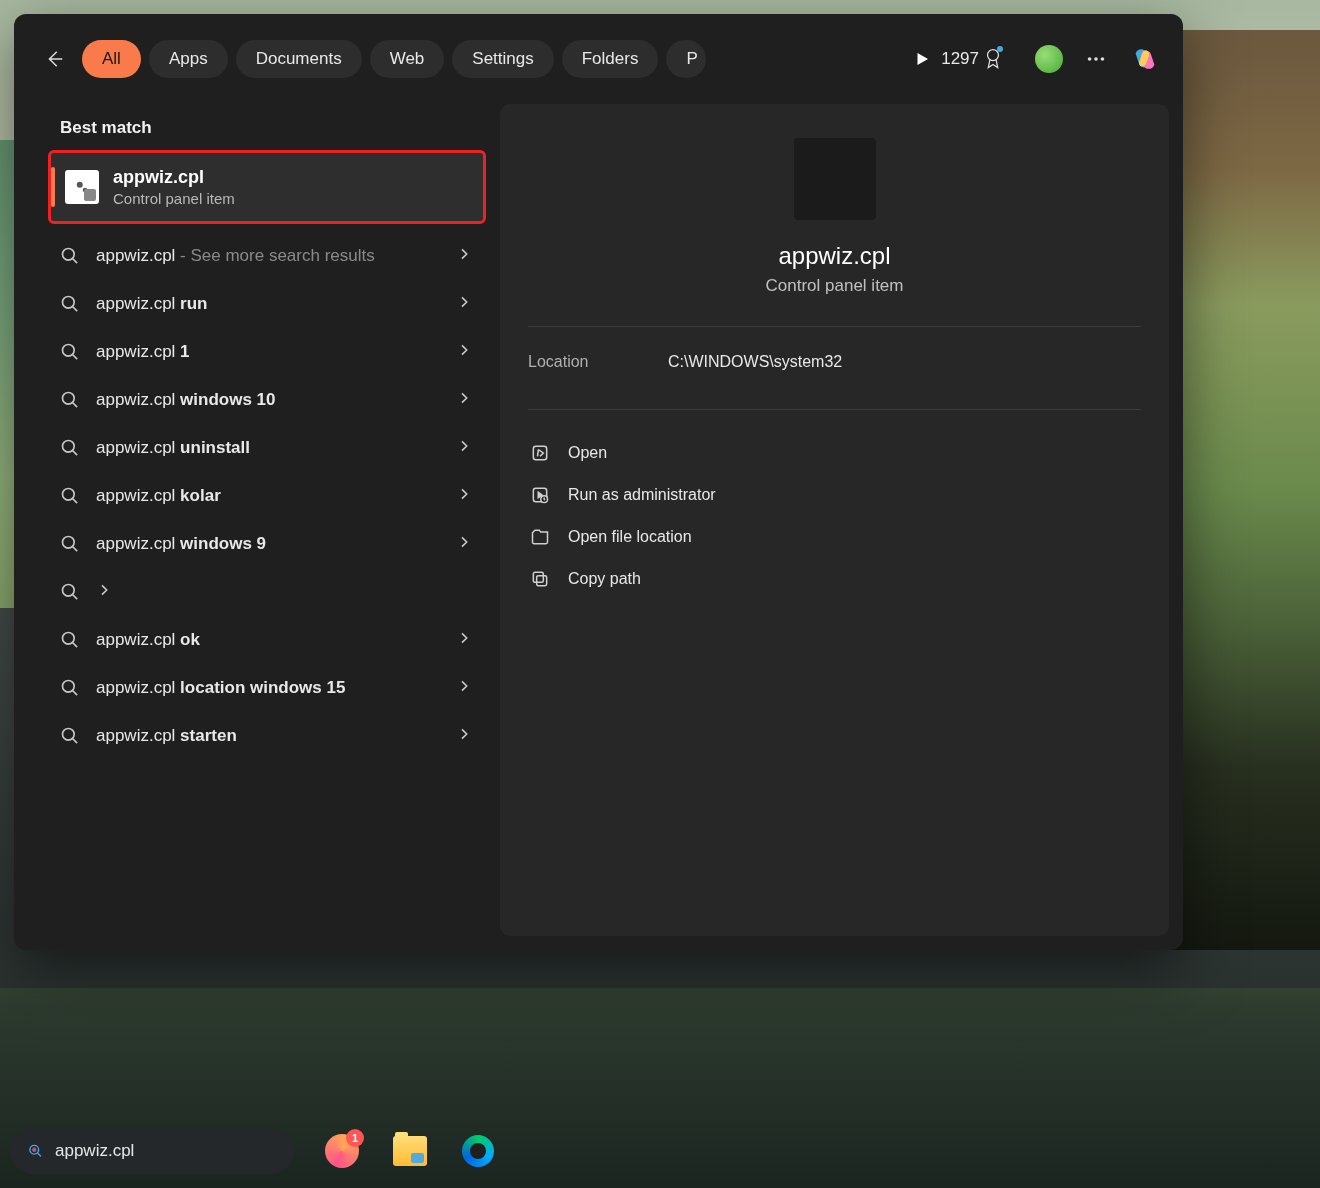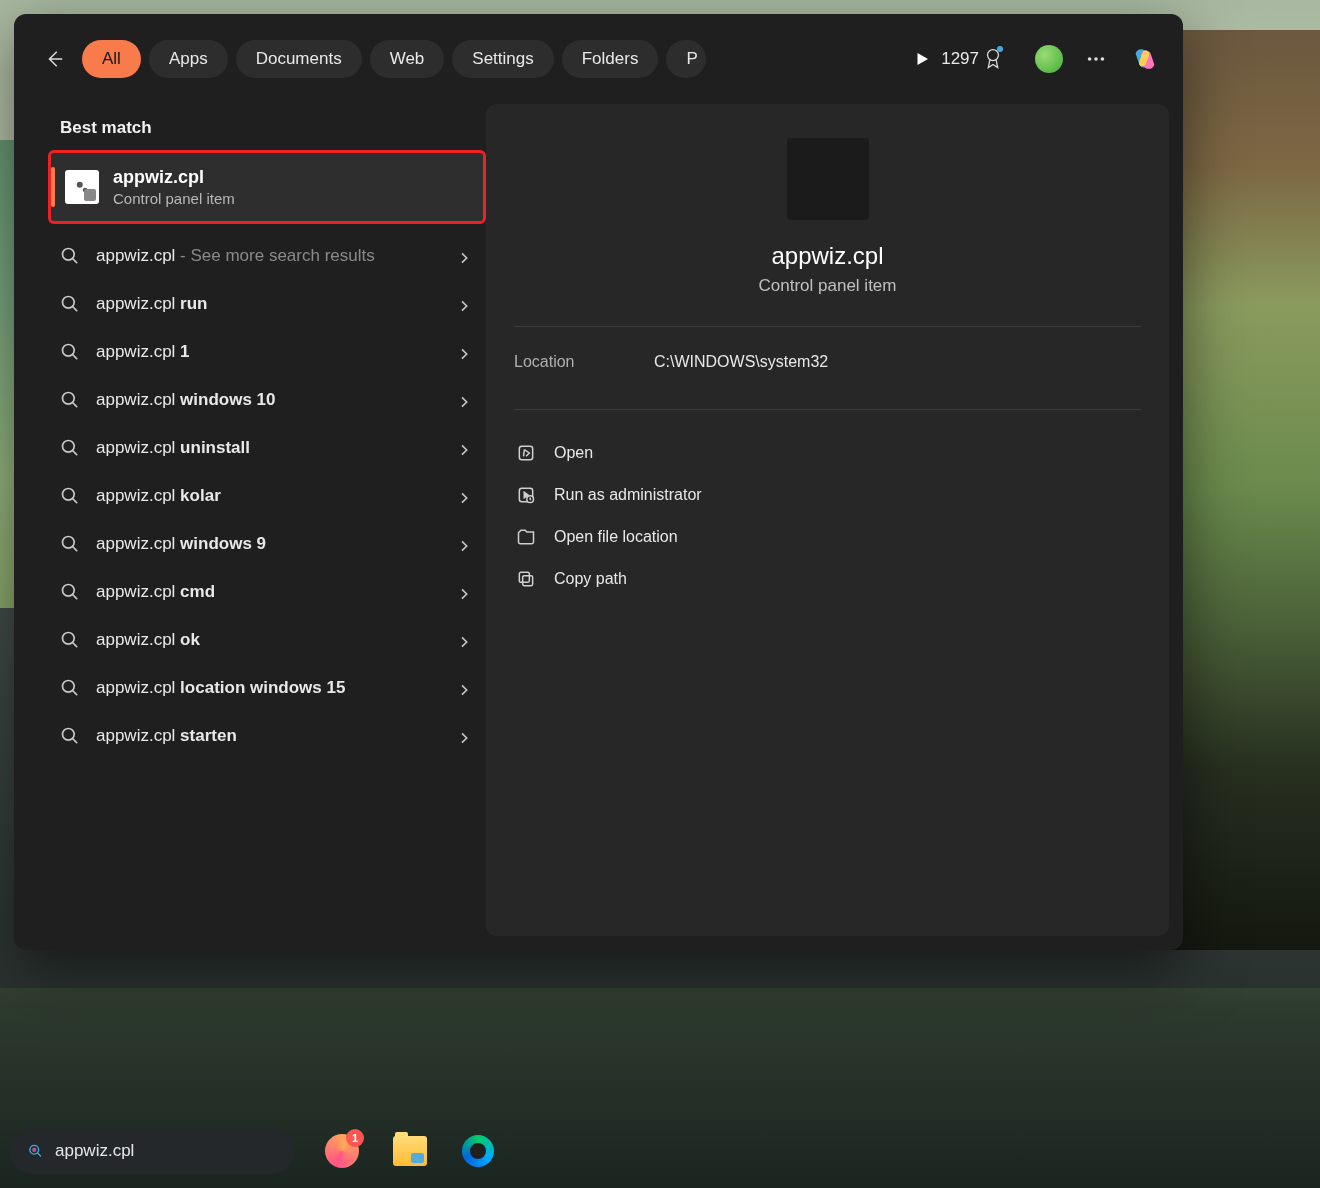--- a/index.html
+++ b/index.html
@@ -42,21 +42,21 @@
   white-space: nowrap;
 }
 .tab.active { background: #f97b4b; color:#1a1a1a; }
 .tab.clipped { padding-right: 8px; }
 .header-actions { display:flex; align-items:center; gap:22px; }
 .points { display:flex; align-items:center; gap:4px; color:#e8e8e8; font-size:17px; }
 .medal-icon, .play-icon, .more-icon, .avatar, .copilot-icon { display:flex; align-items:center; justify-content:center; }
 .avatar { width:28px; height:28px; border-radius:50%; background: radial-gradient(circle at 35% 35%, #9d7, #4a3); }
 .copilot-icon { width:32px; height:32px; }
 
-.panel-body { flex:1; display:flex; padding: 0 14px 14px 14px; overflow:hidden; }
+.panel-body { flex:1; display:flex; padding: 0 14px 14px 14px; gap: 14px; overflow:hidden; }
 .left-col { width: 458px; display:flex; flex-direction:column; }
 .right-col { flex:1; background:#272727; border-radius:10px; padding: 34px 28px 20px 28px; display:flex; flex-direction:column; }
 
 .section-label { color:#f2f2f2; font-size:17px; font-weight:600; padding: 14px 32px 12px 32px; }
 
 .best-match {
   margin: 0 0 8px 20px;
   background:#2e2e2e;
   border-radius:6px;
   padding: 14px 16px 14px 14px;
@@ -65,21 +65,21 @@
   border: 3px solid #e22;
 }
 .best-match .accent { position:absolute; left:0; top:14px; bottom:14px; width:4px; background:#f97b4b; border-radius:2px; }
 .cpl-icon { width:34px; height:34px; background:#fff; border-radius:3px; display:flex; align-items:center; justify-content:center; position:relative; flex-shrink:0; }
 .cpl-icon::after{content:"";position:absolute;bottom:3px;right:3px;width:12px;height:12px;background:#888;border-radius:2px;}
 .bm-text .title { color:#fff; font-size:18px; font-weight:600; }
 .bm-text .sub { color:#b8b8b8; font-size:15px; margin-top:2px; }
 
 .web-list { display:flex; flex-direction:column; }
 .web-item {
-  display:flex; align-items:flex-end; gap:16px;
+  display:flex; align-items:flex-start; gap:16px;
   padding: 14px 14px 14px 32px;
   cursor:pointer;
   border-radius:6px;
 }
 .search-icon { width:20px; height:20px; color:#c8c8c8; flex-shrink:0; }
 .web-text { flex:1; color:#e8e8e8; font-size:17px; }
 .web-text .dim { color:#8a8a8a; }
 .web-text b { font-weight:600; }
 .chevron { color:#c8c8c8; }
 
@@ -256,21 +256,20 @@
   <div class="web-text"><span>appwiz.cpl </span><b>windows 9</b></div>
   <svg class="chevron" width="16" height="16" viewBox="0 0 24 24" fill="none" stroke="currentColor" stroke-width="2.4">
               <path d="M9 5l7 7-7 7"></path>
             </svg>
           </div>
           <div class="web-item">
             <svg class="search-icon" viewBox="0 0 24 24" fill="none" stroke="currentColor" stroke-width="2">
               <circle cx="10" cy="10" r="7"></circle>
               <path d="M15 15l5 5" stroke-linecap="round"></path>
             </svg>
-  <div class="web-text"><span>appwiz.cpl </span><b>cmd</b></div>
   <svg class="chevron" width="16" height="16" viewBox="0 0 24 24" fill="none" stroke="currentColor" stroke-width="2.4">
               <path d="M9 5l7 7-7 7"></path>
             </svg>
           </div>
           <div class="web-item">
             <svg class="search-icon" viewBox="0 0 24 24" fill="none" stroke="currentColor" stroke-width="2">
               <circle cx="10" cy="10" r="7"></circle>
               <path d="M15 15l5 5" stroke-linecap="round"></path>
             </svg>
   <div class="web-text"><span>appwiz.cpl </span><b>ok</b></div>

